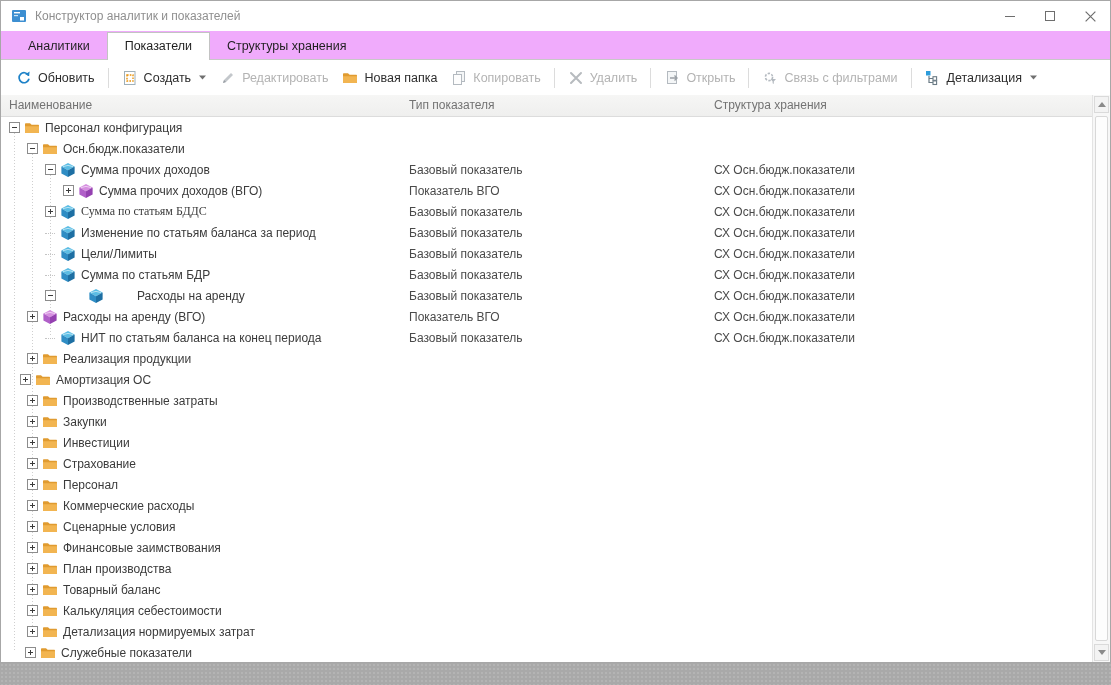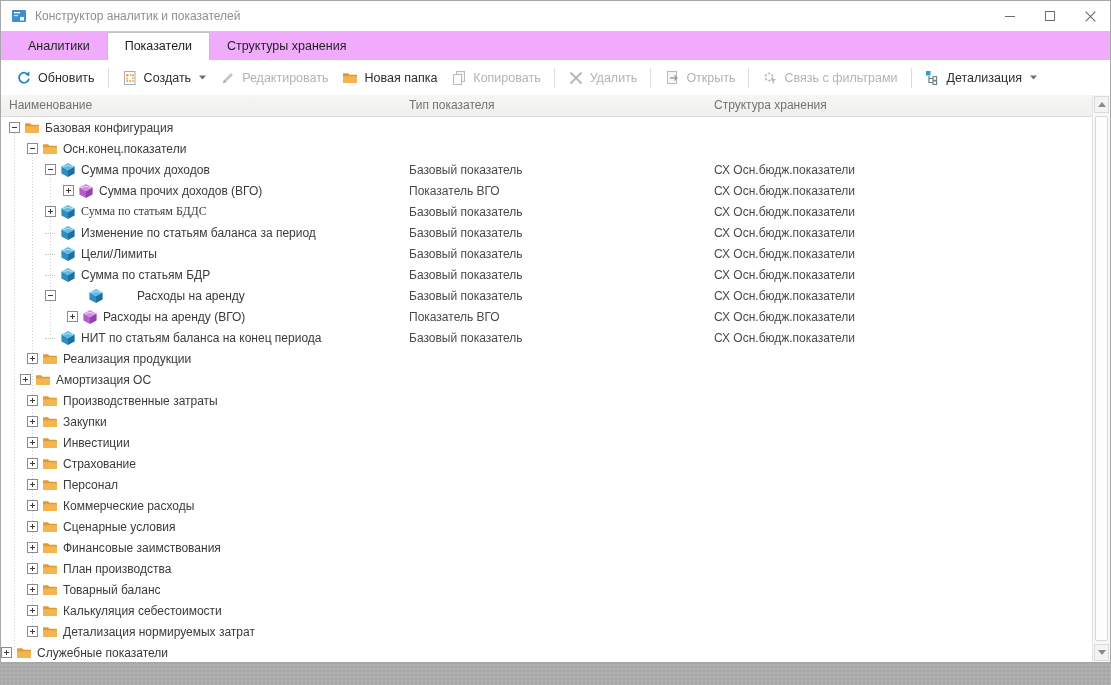--- a/index.html
+++ b/index.html
@@ -194,33 +194,33 @@
       <div class="guide" style="left:13px;top:10px;height:525px;"></div>
       <div class="guide" style="left:31px;top:31px;height:483px;"></div>
       <div class="guide" style="left:49px;top:52px;height:168px;"></div>
     <div class="row">
           <div class="cell-name" style="padding-left: 8px;">
             <span class="expander"></span>
             <span class="node-icon"><svg width="16" height="16" viewBox="0 0 16 16">
                 <path d="M1 4.2 C1 3.6 1.4 3.2 2 3.2 H6 L7.6 4.8 H14 C14.6 4.8 15 5.2 15 5.8 V12 C15 12.6 14.6 13 14 13 H2 C1.4 13 1 12.6 1 12 Z" fill="#e09b30"></path>
                 <path d="M1 6.2 H15 V12 C15 12.6 14.6 13 14 13 H2 C1.4 13 1 12.6 1 12 Z" fill="#f2b551"></path>
               </svg></span>
-            <span class="row-label">Базовая конфигурация</span>
+            <span class="row-label">Персонал конфигурация</span>
           </div>
           <div class="cell-type"></div>
           <div class="cell-storage"></div>
         </div>
         <div class="row">
           <div class="cell-name" style="padding-left: 26px;">
             <span class="expander"></span>
             <span class="node-icon"><svg width="16" height="16" viewBox="0 0 16 16">
                 <path d="M1 4.2 C1 3.6 1.4 3.2 2 3.2 H6 L7.6 4.8 H14 C14.6 4.8 15 5.2 15 5.8 V12 C15 12.6 14.6 13 14 13 H2 C1.4 13 1 12.6 1 12 Z" fill="#e09b30"></path>
                 <path d="M1 6.2 H15 V12 C15 12.6 14.6 13 14 13 H2 C1.4 13 1 12.6 1 12 Z" fill="#f2b551"></path>
               </svg></span>
-            <span class="row-label">Осн.конец.показатели</span>
+            <span class="row-label">Осн.бюдж.показатели</span>
           </div>
           <div class="cell-type"></div>
           <div class="cell-storage"></div>
         </div>
         <div class="row">
           <div class="cell-name" style="padding-left: 44px;">
             <span class="expander"></span>
             <span class="node-icon"><svg width="16" height="16" viewBox="0 0 16 16">
                 <polygon points="8,1 14.6,4.6 8,8.2 1.4,4.6" fill="#5bbde4"></polygon>
                 <polygon points="1.4,4.6 8,8.2 8,15 1.4,11.4" fill="#2f8dc4"></polygon>
@@ -316,21 +316,21 @@
                 <polygon points="1.4,4.6 8,8.2 8,15 1.4,11.4" fill="#2f8dc4"></polygon>
                 <polygon points="14.6,4.6 14.6,11.4 8,15 8,8.2" fill="#1d6fa3"></polygon>
                 <path d="M3 4.6 Q8 2.2 13 4.6" fill="none" stroke="#ffffff" stroke-width="0.8" opacity="0.7"></path>
               </svg></span>
             <span class="row-label">Расходы на аренду</span>
           </div>
           <div class="cell-type">Базовый показатель</div>
           <div class="cell-storage">СХ Осн.бюдж.показатели</div>
         </div>
         <div class="row">
-          <div class="cell-name" style="padding-left: 66px;">
+          <div class="cell-name" style="padding-left: 26px;">
             <span class="expander plus"></span>
             <span class="node-icon"><svg width="16" height="16" viewBox="0 0 16 16">
                 <polygon points="8,1 14.6,4.6 8,8.2 1.4,4.6" fill="#d68fe0"></polygon>
                 <polygon points="1.4,4.6 8,8.2 8,15 1.4,11.4" fill="#b05fc8"></polygon>
                 <polygon points="14.6,4.6 14.6,11.4 8,15 8,8.2" fill="#9440b0"></polygon>
                 <path d="M3 4.6 Q8 2.2 13 4.6" fill="none" stroke="#ffffff" stroke-width="0.8" opacity="0.7"></path>
               </svg></span>
             <span class="row-label">Расходы на аренду (ВГО)</span>
           </div>
           <div class="cell-type">Показатель ВГО</div>
@@ -514,21 +514,21 @@
             <span class="node-icon"><svg width="16" height="16" viewBox="0 0 16 16">
                 <path d="M1 4.2 C1 3.6 1.4 3.2 2 3.2 H6 L7.6 4.8 H14 C14.6 4.8 15 5.2 15 5.8 V12 C15 12.6 14.6 13 14 13 H2 C1.4 13 1 12.6 1 12 Z" fill="#e09b30"></path>
                 <path d="M1 6.2 H15 V12 C15 12.6 14.6 13 14 13 H2 C1.4 13 1 12.6 1 12 Z" fill="#f2b551"></path>
               </svg></span>
             <span class="row-label">Детализация нормируемых затрат</span>
           </div>
           <div class="cell-type"></div>
           <div class="cell-storage"></div>
         </div>
         <div class="row">
-          <div class="cell-name" style="padding-left: 0; align-items: center;">
+          <div class="cell-name" style="padding-left: 24px; align-items: center;">
             <span class="expander plus"></span>
             <span class="node-icon"><svg width="16" height="16" viewBox="0 0 16 16">
                 <path d="M1 4.2 C1 3.6 1.4 3.2 2 3.2 H6 L7.6 4.8 H14 C14.6 4.8 15 5.2 15 5.8 V12 C15 12.6 14.6 13 14 13 H2 C1.4 13 1 12.6 1 12 Z" fill="#e09b30"></path>
                 <path d="M1 6.2 H15 V12 C15 12.6 14.6 13 14 13 H2 C1.4 13 1 12.6 1 12 Z" fill="#f2b551"></path>
               </svg></span>
             <span class="row-label">Служебные показатели</span>
           </div>
           <div class="cell-type"></div>
           <div class="cell-storage"></div>
         </div>

